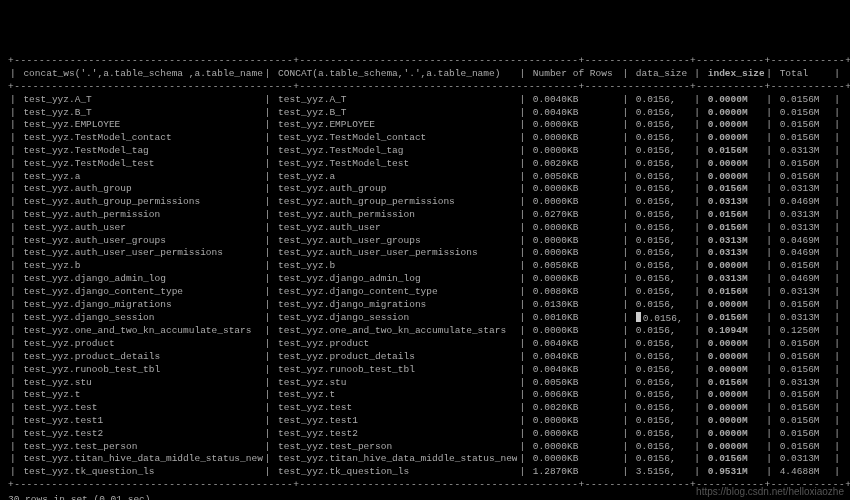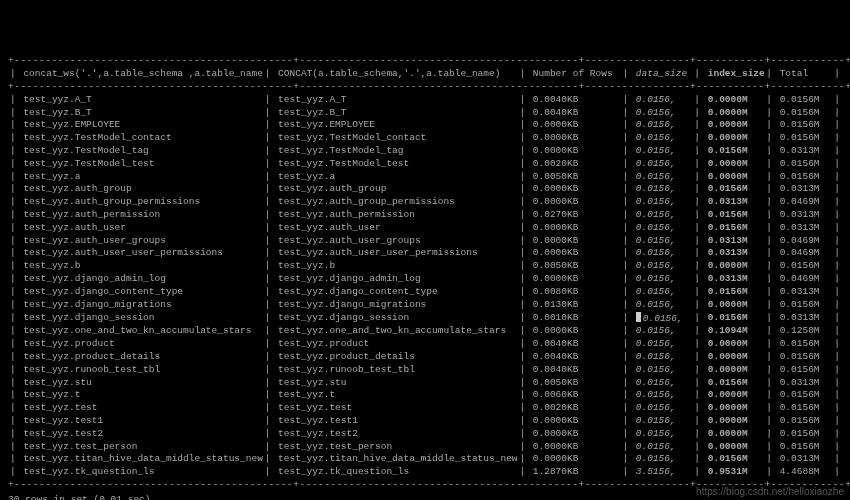--- a/index.html
+++ b/index.html
@@ -16,21 +16,21 @@
     overflow: hidden;
     white-space: pre;
   }
   .row { display: flex; }
   .pipe { color: #aaa; padding: 0 2px; }
   .hdr .cell { color: #aaa; }
   .cell { overflow: hidden; }
   .c0 { width: 252px; }
   .c1 { width: 252px; font-family: Liberation Mono, monospace; }
   .c2 { width: 96px; }
-  .c3 { width: 64px; font-style: italic; }
+  .c3 { width: 64px; }
   .c4 { width: 64px; font-weight: bold; }
   .c5 { width: 60px; }
   .sep { letter-spacing: 0.5px; }
   .footer { margin-top: 2px; }
   .watermark {
     position: fixed;
     bottom: 2px;
     right: 6px;
     color: #555;
     font-size: 10px;

